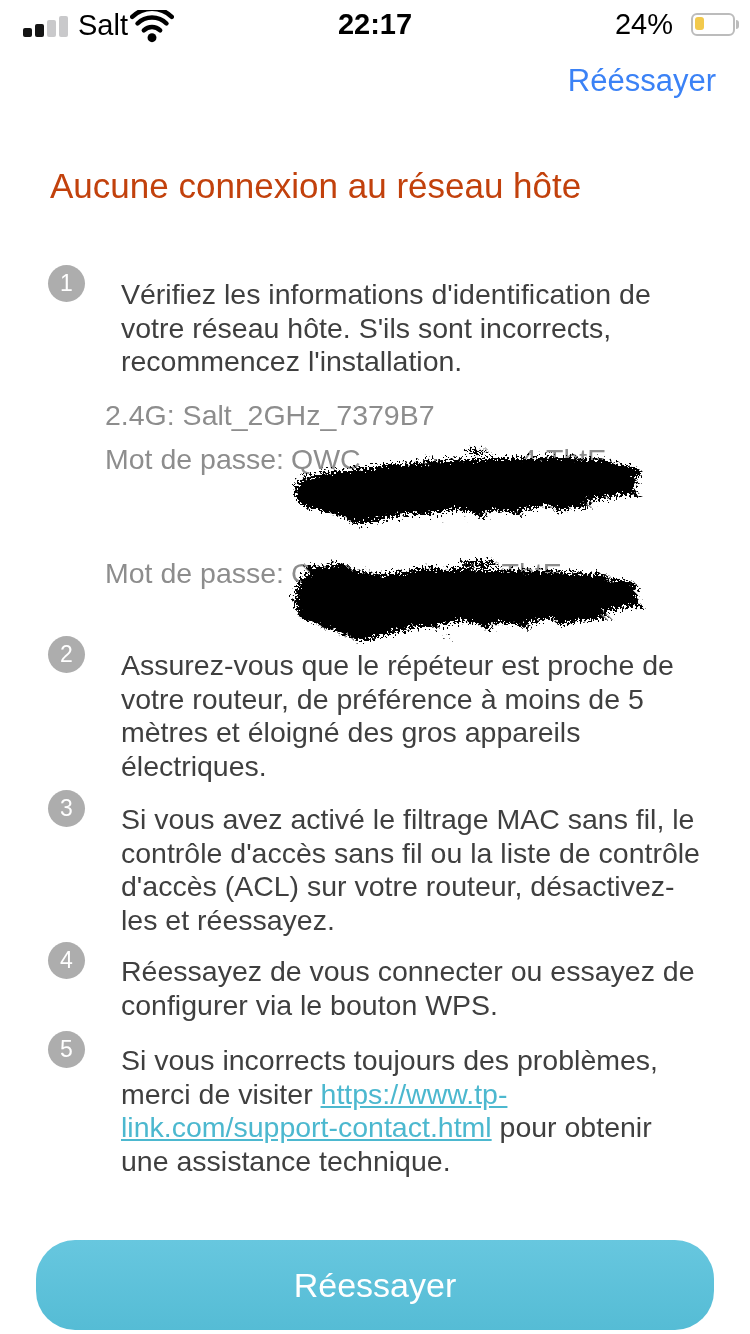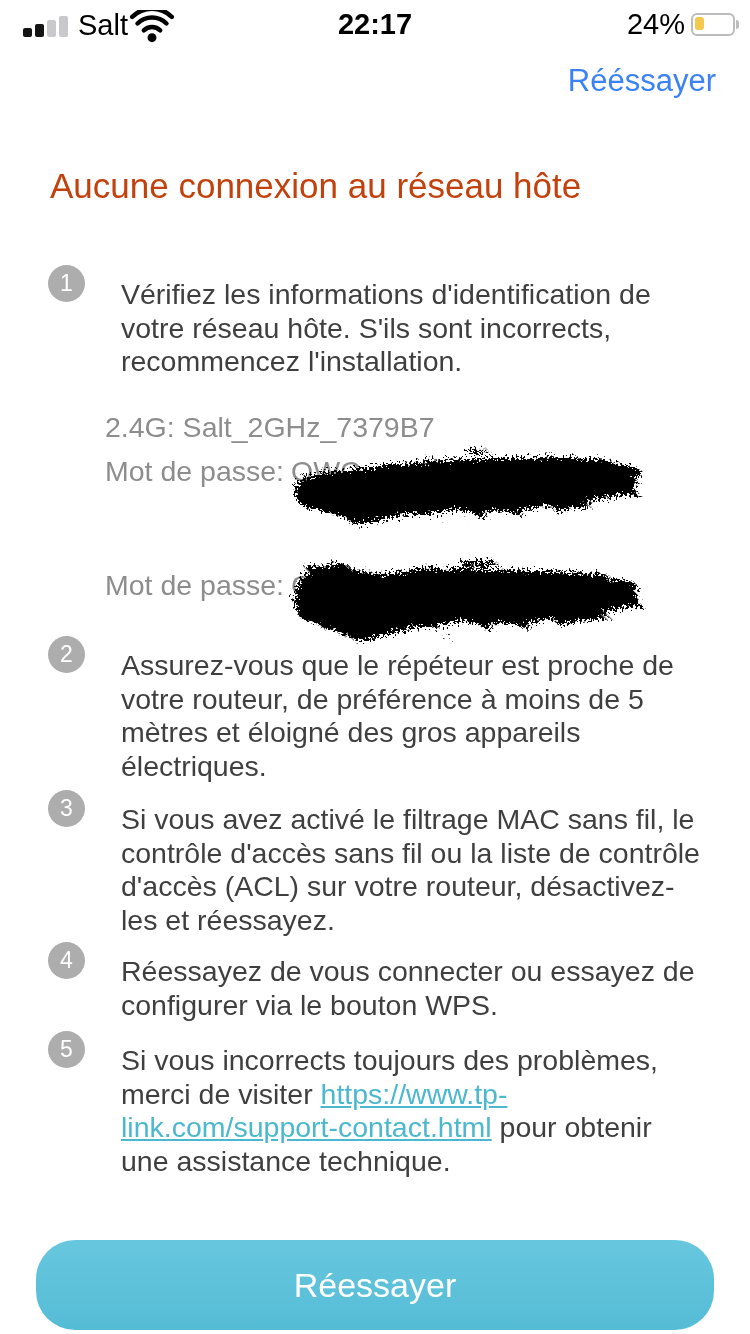--- a/index.html
+++ b/index.html
@@ -10,39 +10,39 @@
   .status-bar{position:absolute;top:0;left:0;width:750px;height:44px;}
   .sb-left{position:absolute;left:23px;top:8px;display:flex;align-items:center;}
   .bars{display:flex;align-items:flex-end;gap:3px;height:23px;margin-right:10px;}
   .bar{width:9px;border-radius:2px;}
   .bar-h1{height:9px}.bar-h2{height:13px}.bar-h3{height:17px}.bar-h4{height:21px}
   .bar-on{background:#141414}.bar-off{background:#c9c9cb}
   .carrier{font-size:29px;color:#000;margin-right:2px;}
   .wifi{display:block;margin-top:2px;}
   .sb-time{position:absolute;left:0;top:8px;width:750px;text-align:center;font-size:29px;font-weight:600;color:#000;}
   .sb-right{position:absolute;right:11px;top:8px;display:flex;align-items:center;}
-  .batt-pct{font-size:29px;color:#000;margin-right:6px;}
+  .batt-pct{font-size:29px;color:#000;margin-right:18px;}
   .batt{position:relative;width:40px;height:19px;border:2px solid #bcbcbc;border-radius:6px;}
   .batt-fill{position:absolute;left:2px;top:2px;height:13px;width:9px;border-radius:3px;}
   .batt-nub{width:3px;height:9px;background:#bcbcbc;border-radius:0 3px 3px 0;margin-left:1px;}
 
   
   .retry-top{position:absolute;top:63px;right:34px;font-size:31px;text-decoration:none;cursor:pointer;}
   .page-title{position:absolute;left:40px;top:156px;font-size:35px;font-weight:400;color:#c2410c;margin:10px;}
 
   
   .step{position:absolute;left:48px;width:670px;display:flex;align-items:flex-start;}
   .badge{flex:0 0 37px;height:37px;border-radius:50%;color:#fff;font-size:23px;line-height:37px;
          text-align:center;margin-right:20px;margin-top:3px;}
   .step-text{font-size:28.5px;line-height:33.5px;color:#3f3f3f;width:611px;margin:16px;}
   .step-1{top:262px}.step-2{top:633px}.step-3{top:787px}.step-4{top:939px}.step-5{top:1028px}
   .inline-link{text-decoration:underline;overflow-wrap:anywhere;cursor:pointer;}
 
   
-  .cred{position:absolute;left:105px;font-size:28.5px;line-height:33px;color:#8d8d8d;white-space:nowrap;margin-top:12px;}
+  .cred{position:absolute;left:105px;font-size:28.5px;line-height:33px;color:#8d8d8d;white-space:nowrap;}
   .cred-1{top:399px}.cred-pw1{top:443px}.cred-2{top:515px}.cred-pw2{top:557px}
   .pw-line{display:flex;text-align:right;}
   .pw-frag{margin-left:7px;}
   .pw-frag-right-1{margin-left:160px;}
   .pw-frag-right-2{margin-left:190px;}
   .scribble{position:absolute;z-index:2;pointer-events:none;}
   .scribble-1{left:272px;top:427px;width:382px;height:108px;}
   .scribble-2{left:278px;top:539px;width:368px;height:108px;}
 
   

